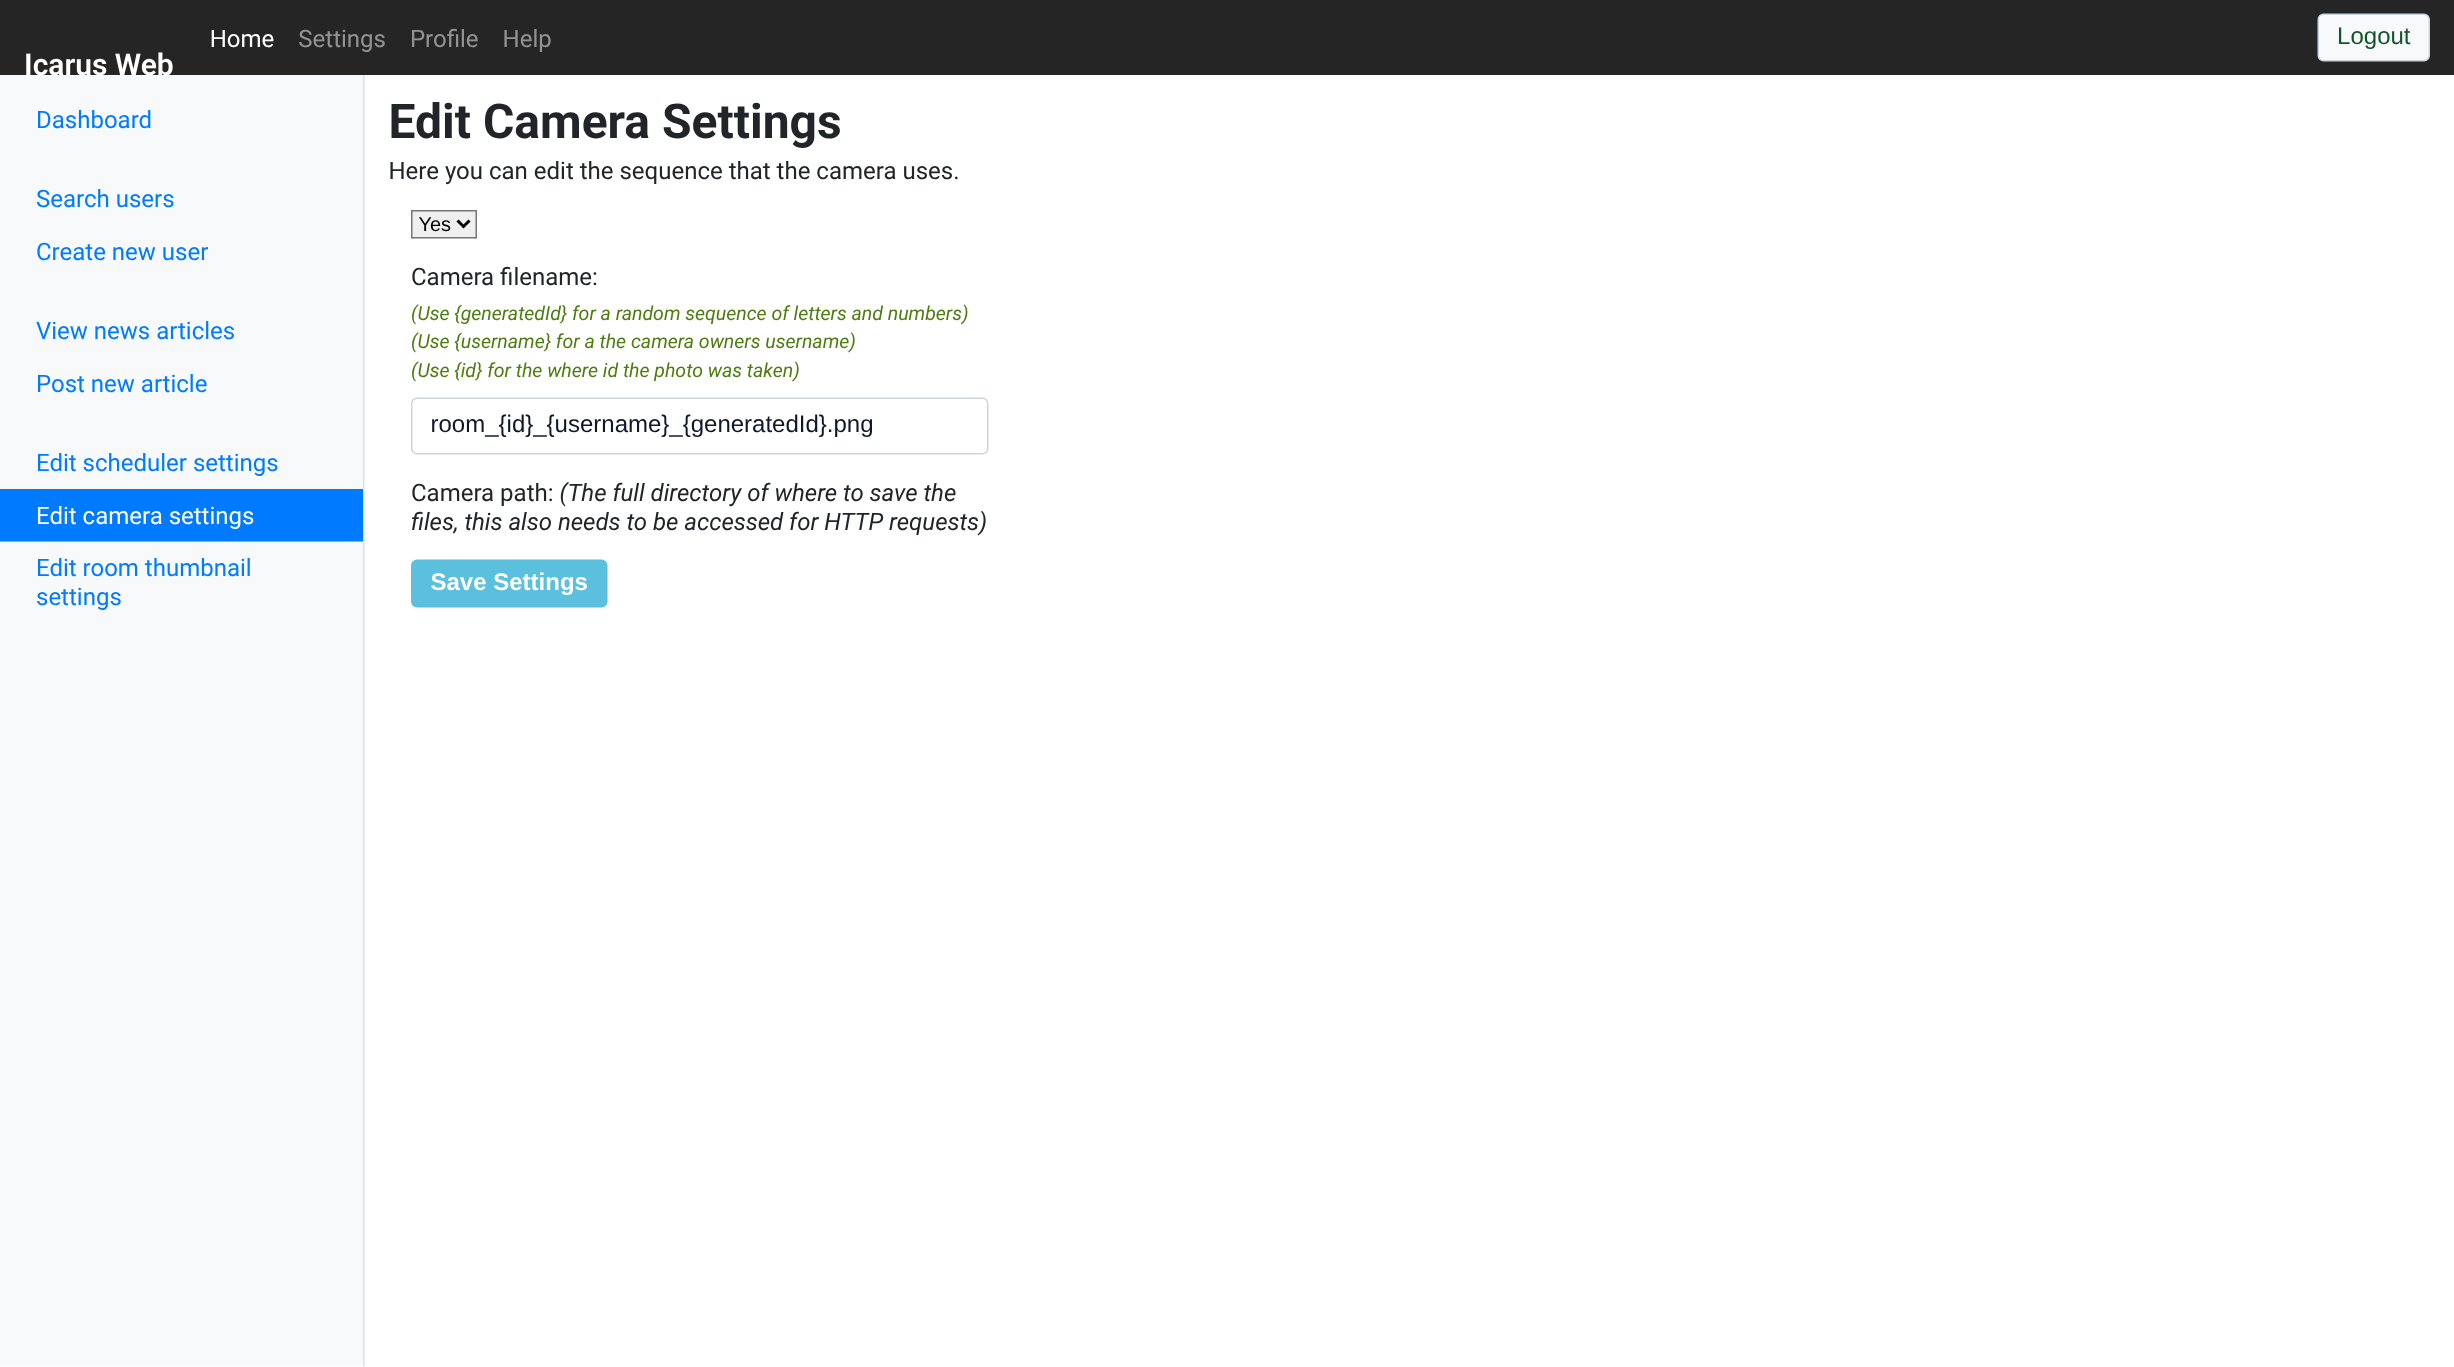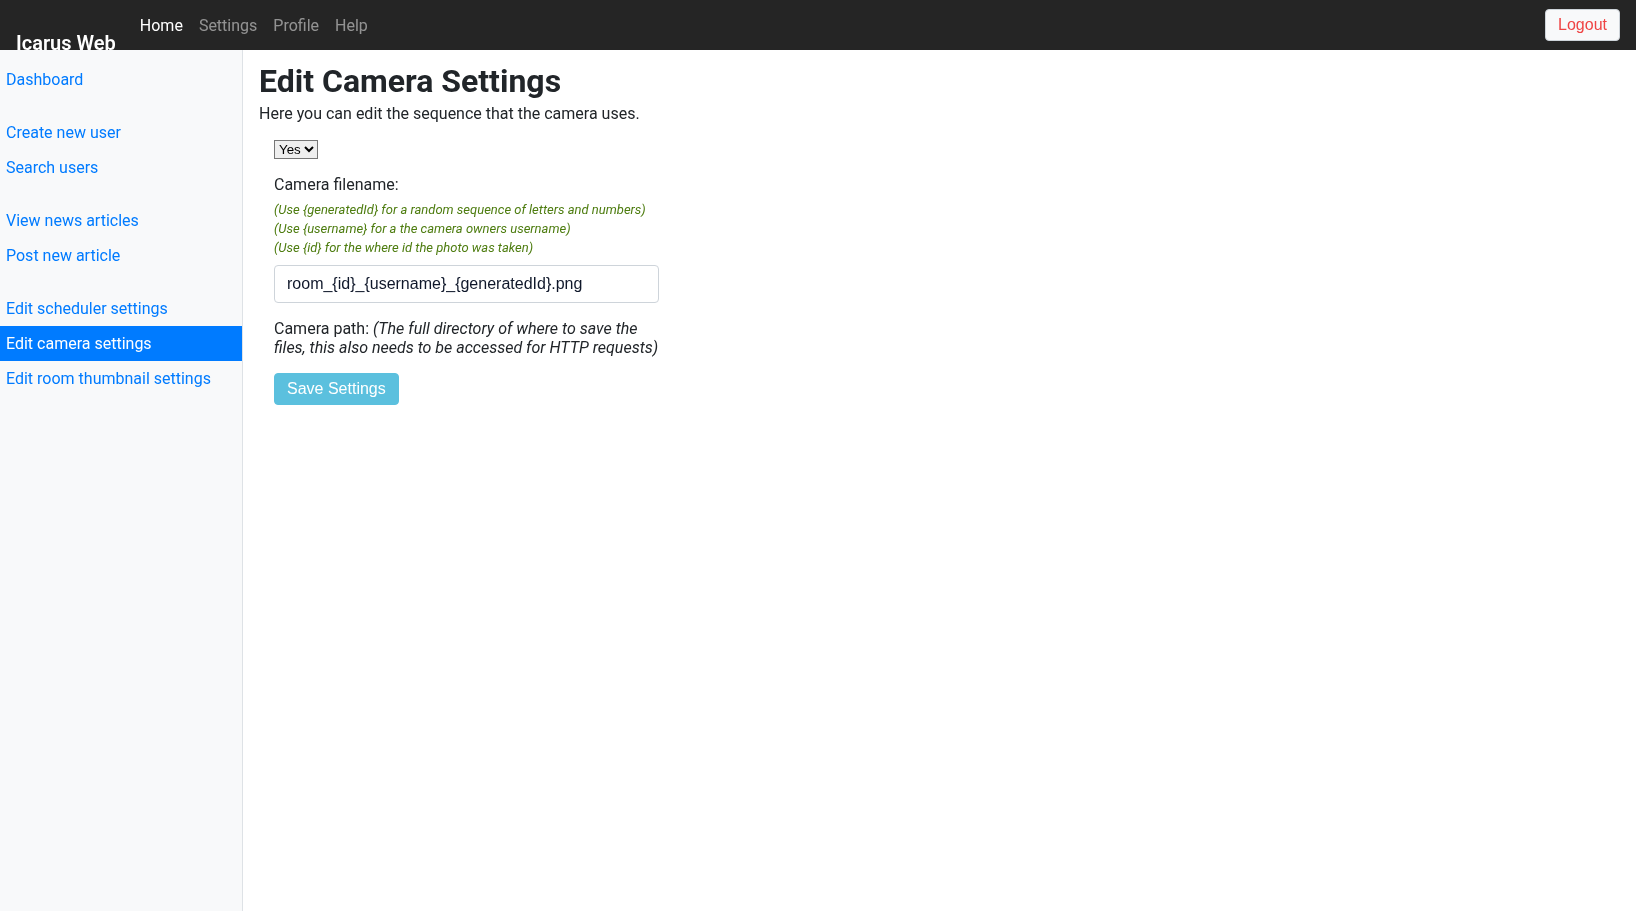--- a/index.html
+++ b/index.html
@@ -43,21 +43,21 @@
       padding: 8px;
       text-decoration: none;
       font-size: 16px;
     }
     .nav-link.active {
       color: #fff;
     }
     .logout-btn {
       background-color: #f8f9fa;
       border: 1px solid #ced4da;
-      color: #ef4444;
+      color: #14532d;
       padding: 6px 12px;
       font-size: 16px;
       border-radius: 4px;
       cursor: pointer;
       text-align: center;
     }
     .layout {
       display: flex;
       min-height: calc(100vh - 50px);
     }
@@ -65,21 +65,21 @@
       width: 243px;
       background-color: #f8f9fa;
       border-right: 1px solid #dee2e6;
       padding-top: 12px;
     }
     .sidebar-group {
       margin-bottom: 18px;
     }
     .sidebar-item {
       display: block;
-      padding: 8px 6px;
+      padding: 8px 24px;
       color: #007bff;
       text-decoration: none;
       font-size: 16px;
       cursor: pointer;
     }
     .sidebar-item.active {
       background-color: #007bff;
       color: #fff;
     }
     .main {
@@ -131,20 +131,21 @@
       height: 38px;
     }
     .btn-info {
       background-color: #5bc0de;
       border: 1px solid #5bc0de;
       color: #fff;
       padding: 6px 12px;
       font-size: 16px;
       border-radius: 4px;
       cursor: pointer;
+      font-weight: bold;
     }
     .path-label-italic {
       font-style: italic;
     }
   </style>
 </head>
 <body>
 
 <nav class="navbar">
   <div class="navbar-left">
@@ -158,22 +159,22 @@
   </div>
   <button class="logout-btn">Logout</button>
 </nav>
 
 <div class="layout">
   <aside class="sidebar">
     <div class="sidebar-group">
       <a class="sidebar-item">Dashboard</a>
     </div>
     <div class="sidebar-group">
+      <a class="sidebar-item">Search users</a>
       <a class="sidebar-item">Create new user</a>
-      <a class="sidebar-item">Search users</a>
     </div>
     <div class="sidebar-group">
       <a class="sidebar-item">View news articles</a>
       <a class="sidebar-item">Post new article</a>
     </div>
     <div class="sidebar-group">
       <a class="sidebar-item">Edit scheduler settings</a>
       <a class="sidebar-item active">Edit camera settings</a>
       <a class="sidebar-item">Edit room thumbnail settings</a>
     </div>

